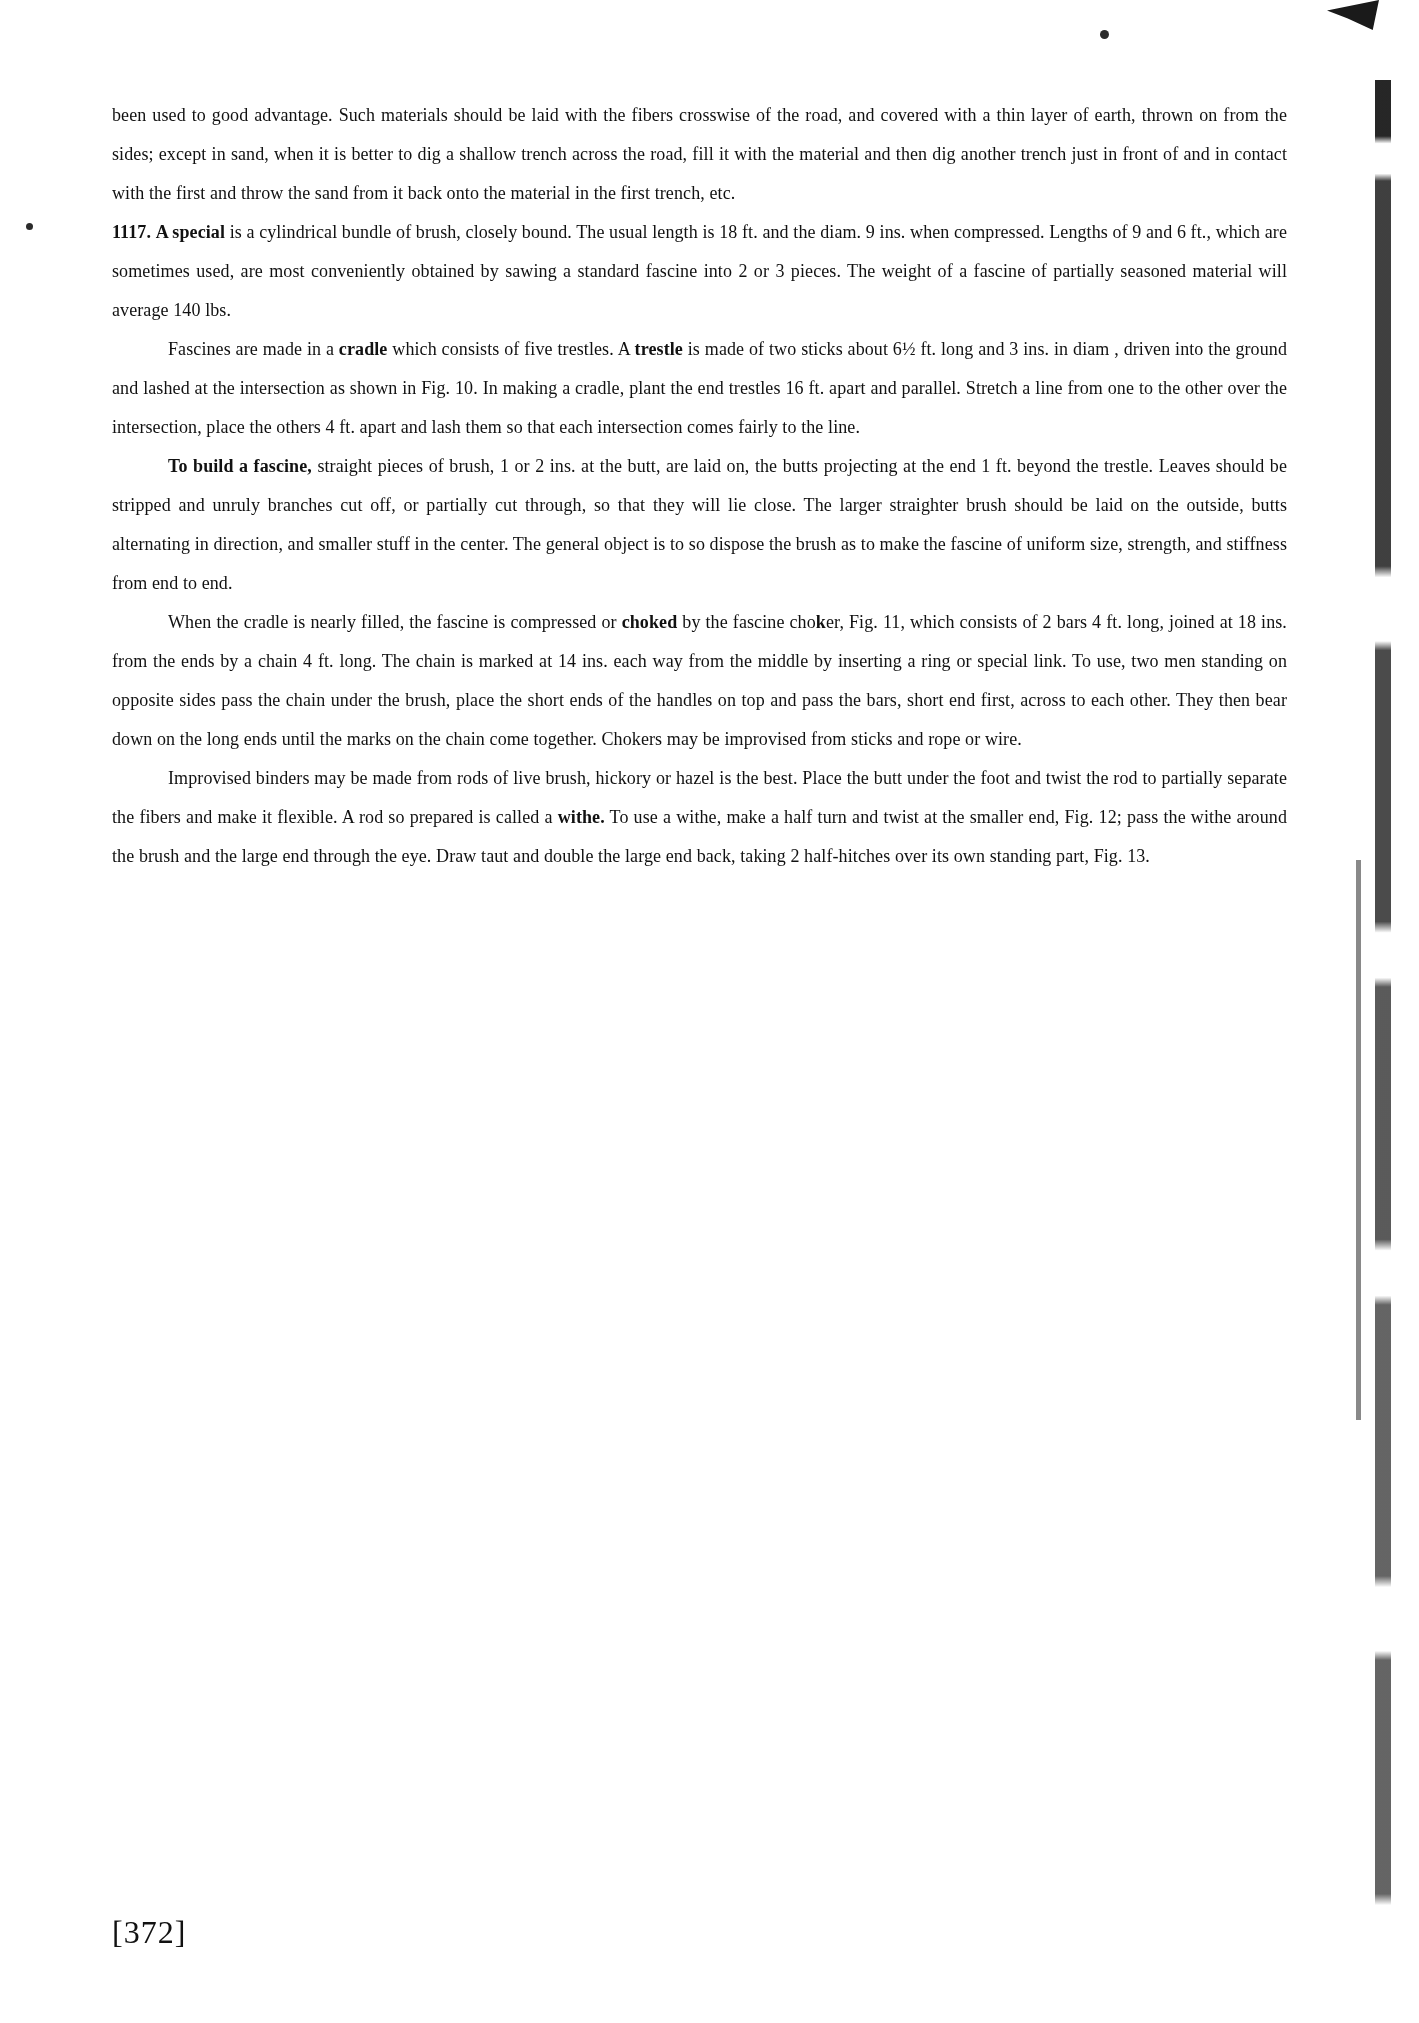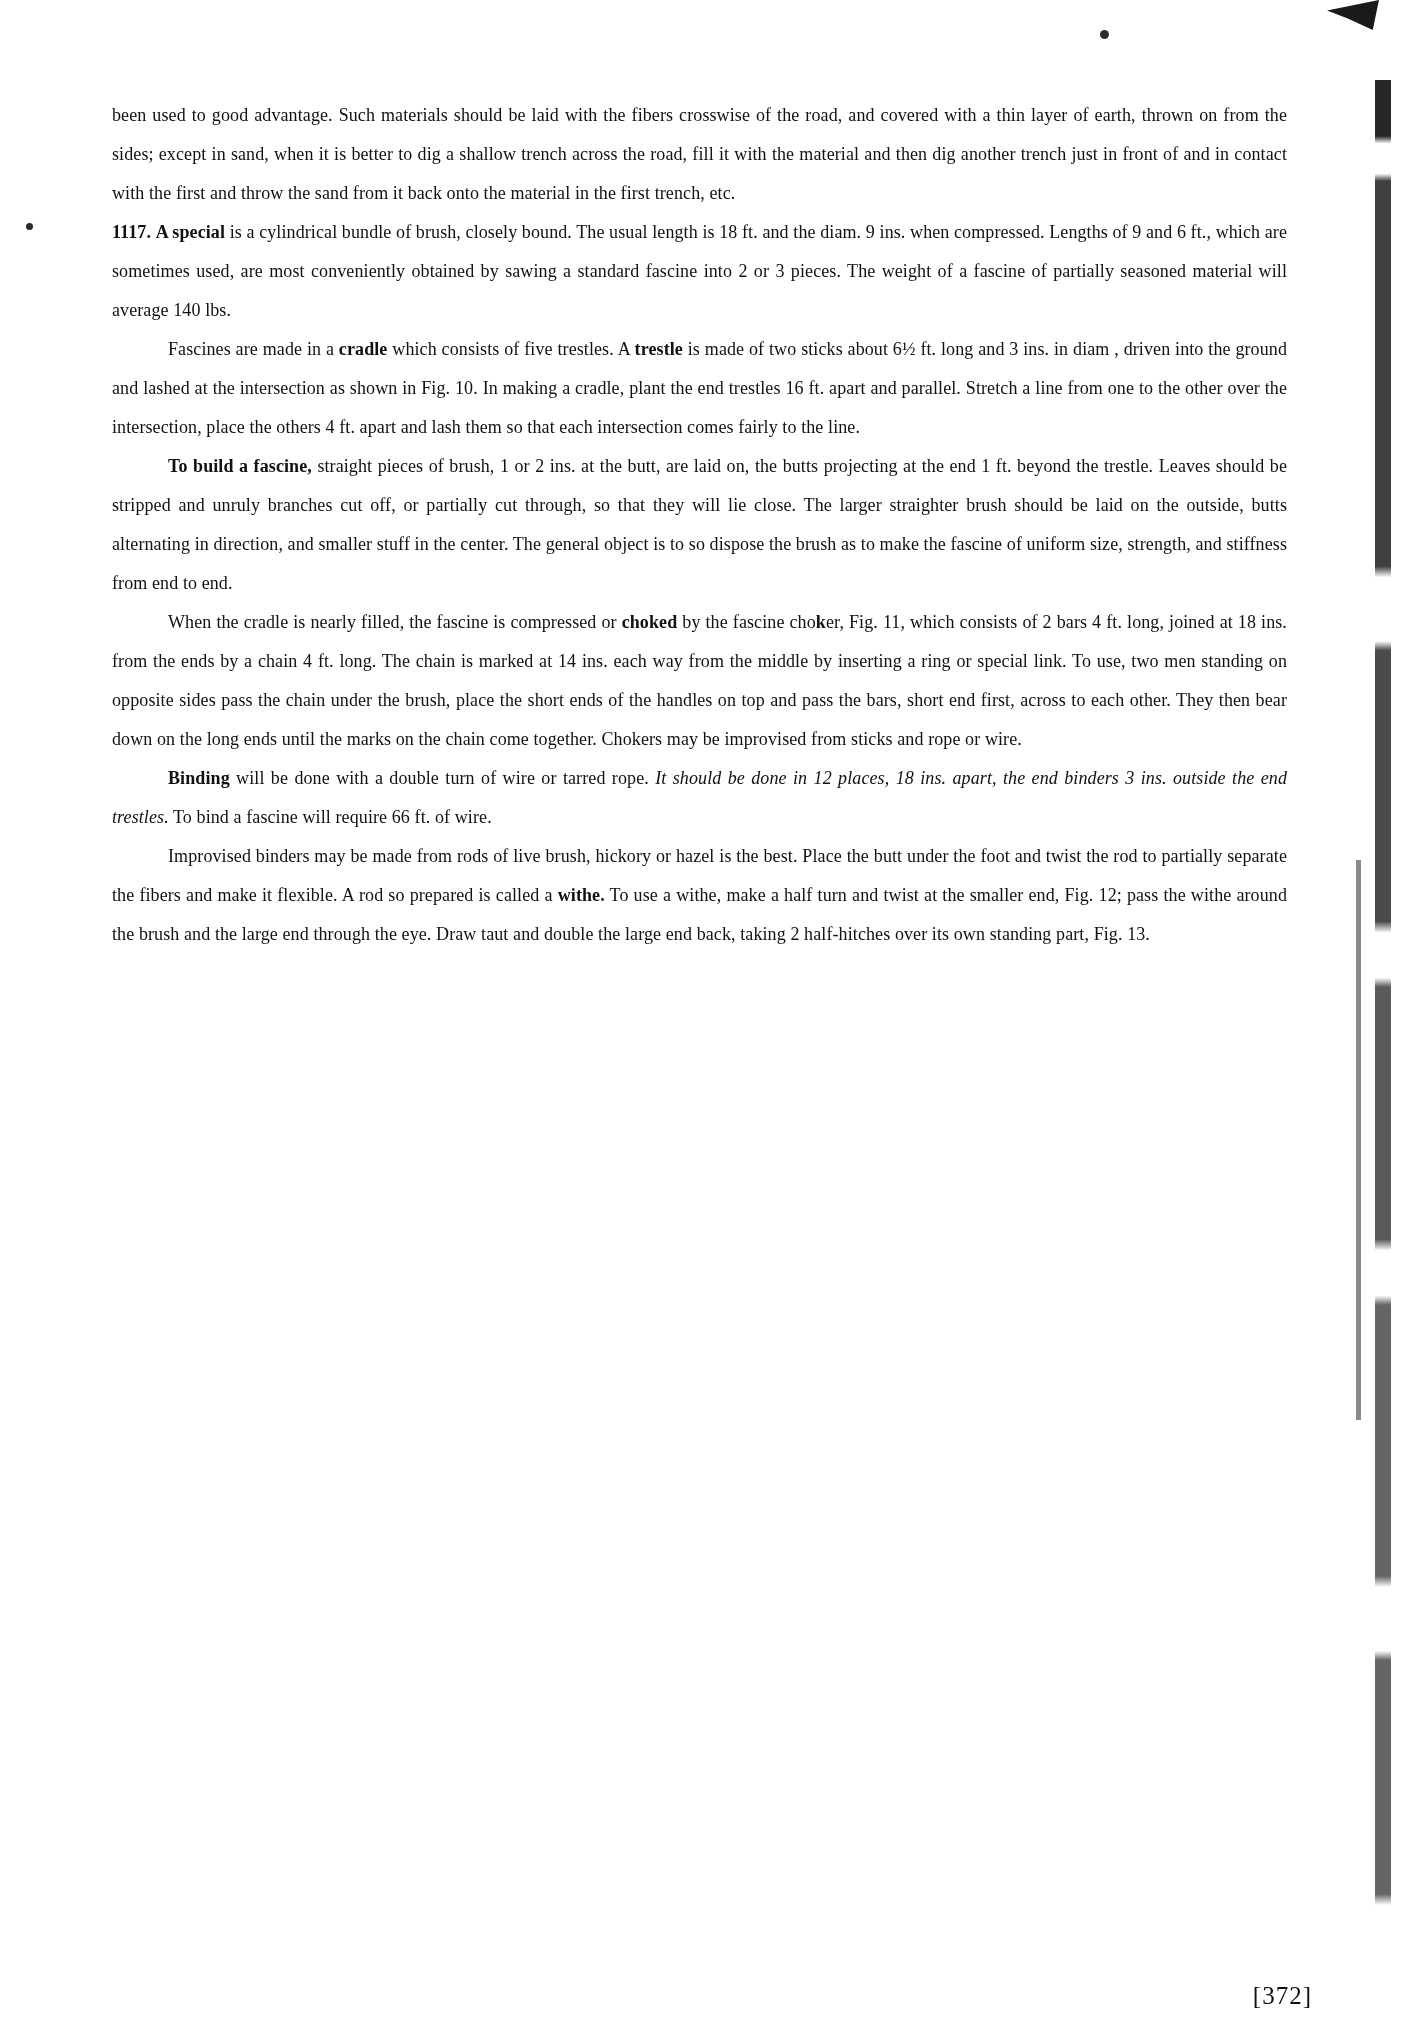--- a/index.html
+++ b/index.html
@@ -124,24 +124,24 @@
     margin: 24px 0 6px 0;
     letter-spacing: 0.3px;
   }
 
   b, .b { font-weight: bold; }
   i, .i { font-style: italic; }
 
   .folio-bottom {
     position: absolute;
     left: 0;
-    top: 1886px;
+    top: 1818px;
     width: 1200px;
-    text-align: right;
-    font-size: 25px;
+    text-align: left;
+    font-size: 32px;
     letter-spacing: 1px;
   }
 </style>
 </head>
 <body>
 
 <div class="scan-speck speck-top"></div>
 <div class="scan-speck speck-left"></div>
 <div class="corner-mark"></div>
 <div class="edge-bind"></div>
@@ -156,21 +156,20 @@
 
 
     <p><span class="b">1117.</span> <span class="b">A special</span> is a cylindrical bundle of brush, closely bound. The usual length is 18 ft. and the diam. 9 ins. when compressed. Lengths of 9 and 6 ft., which are sometimes used, are most conveniently obtained by sawing a standard fascine into 2 or 3 pieces. The weight of a fascine of partially seasoned material will average 140 lbs.</p>
 
     <p class="indent">Fascines are made in a <b>cradle</b> which consists of five trestles. A <b>trestle</b> is made of two sticks about 6½ ft. long and 3 ins. in diam , driven into the ground and lashed at the intersection as shown in Fig. 10. In making a cradle, plant the end trestles 16 ft. apart and parallel. Stretch a line from one to the other over the intersection, place the others 4 ft. apart and lash them so that each intersection comes fairly to the line.</p>
 
     <p class="indent"><b>To build a fascine,</b> straight pieces of brush, 1 or 2 ins. at the butt, are laid on, the butts projecting at the end 1 ft. beyond the trestle. Leaves should be stripped and unruly branches cut off, or partially cut through, so that they will lie close. The larger straighter brush should be laid on the outside, butts alternating in direction, and smaller stuff in the center. The general object is to so dispose the brush as to make the fascine of uniform size, strength, and stiffness from end to end.</p>
 
     <p class="indent">When the cradle is nearly filled, the fascine is compressed or <b>choked</b> by the fascine cho<b>k</b>er, Fig. 11, which consists of 2 bars 4 ft. long, joined at 18 ins. from the ends by a chain 4 ft. long. The chain is marked at 14 ins. each way from the middle by inserting a ring or special link. To use, two men standing on opposite sides pass the chain under the brush, place the short ends of the handles on top and pass the bars, short end first, across to each other. They then bear down on the long ends until the marks on the chain come together. Chokers may be improvised from sticks and rope or wire.</p>
 
-    <p class="indent"><b>Binding</b> will be done with a double turn of wire or tarred rope. <i>It should be done in 12 places, 18 ins. apart, the end binders 3 ins. outside the end trestles.</i> To bind a fascine will require 66 ft. of wire.</p>
 
     <p class="indent">Improvised binders may be made from rods of live brush, hickory or hazel is the best. Place the butt under the foot and twist the rod to partially separate the fibers and make it flexible. A rod so prepared is called a <b>withe.</b> To use a withe, make a half turn and twist at the smaller end, Fig. 12; pass the withe around the brush and the large end through the eye. Draw taut and double the large end back, taking 2 half-hitches over its own standing part, Fig. 13.</p>
 
 
   </div>
 
   <div class="folio-bottom">[372]</div>
 
 </div>
 

